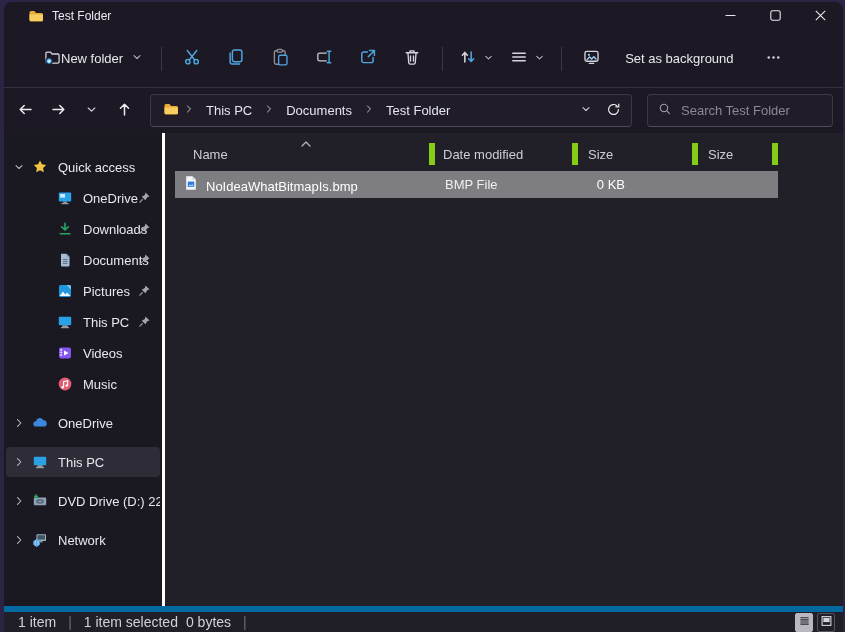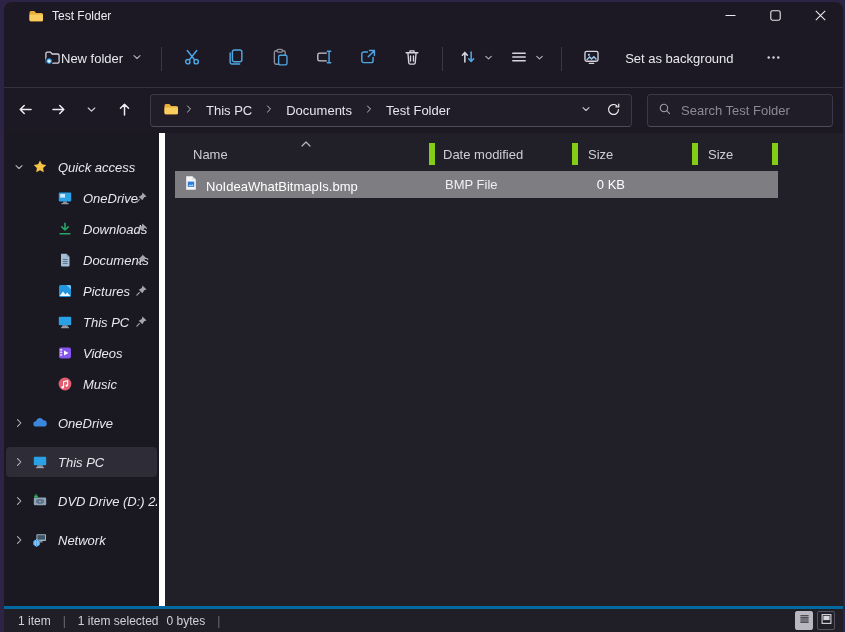--- a/index.html
+++ b/index.html
@@ -42,21 +42,21 @@
     margin-left:13px; flex:1; height:33px; display:flex; align-items:center;
     background:#201d29; border:1px solid #3b3945; border-bottom-color:#4d4b58; border-radius:4px; padding:0 10px; gap:9px;
   }
   .searchbox input {
     background:transparent; border:none; outline:none; color:#d6d4de;
     font-family:inherit; font-size:13px; width:100%;
   }
   .searchbox input::placeholder { color:#8b8994; }
   
   .main { flex:1; display:flex; min-height:0; }
-  .sidebar { width:161px; background:#1a1922; border-right:6px solid #ffffff; padding-top:18px; flex:0 0 auto; overflow:hidden;font-style:italic; }
+  .sidebar { width:161px; background:#1a1922; border-right:3px solid #ffffff; padding-top:18px; flex:0 0 auto; overflow:hidden; }
   .side-row { height:30px; display:flex; align-items:center; border-radius:4px; margin:1px 2px; position:relative; white-space:nowrap; }
   .side-row.selected { background:#2e2c36; }
   .side-row .twisty { width:26px; display:flex; justify-content:center; flex:0 0 auto; }
   .side-row .s-ico { width:16px; margin-right:10px; display:flex; flex:0 0 auto; }
   .side-row .s-label { font-size:13px; color:#e8e6ee; overflow:hidden; }
   .qa-child { padding-left:51px; }
   .pin { position:absolute; right:9px; top:8px; display:flex; }
   .tree-gap { margin-top:9px; }
   .content { flex:1; background:#211f28; padding:6px 0 0 10px; position:relative; min-width:0; }
   
@@ -67,21 +67,21 @@
   .col.c-type { width:120px; padding-left:10px; }
   .col.c-size { width:80px;  padding-left:10px; }
   .sort-caret { position:absolute; left:125px; top:-5px; }
   .file-row { display:flex; align-items:center; height:27px; width:603px; background:#7d7d82; margin-top:4px; color:#ffffff; }
   .cell { flex:0 0 auto; white-space:nowrap; overflow:hidden; }
   .cell.c-name { width:260px; padding-left:8px; display:flex; align-items:flex-end; gap:7px; }
   .cell.c-date { width:143px; padding-left:8px; }
   .cell.c-type { width:120px; padding-left:10px; color:#f0f0f2; }
   .cell.c-size { width:80px; text-align:right; padding-right:10px; }
   
-  .statusbar { height:26px; flex:0 0 auto; background:#201e27; border-top:3px solid #0369a1; display:flex; align-items:center; padding:0 8px 0 14px; font-size:12px; color:#d2d0da; }
+  .statusbar { height:26px; flex:0 0 auto; background:#201e27; border-top:6px solid #0369a1; display:flex; align-items:center; padding:0 8px 0 14px; font-size:14px; color:#d2d0da; }
   .sb-sep { color:#6d6b76; margin:0 12px; }
   .sb-size { margin-left:8px; }
   .sb-views { margin-left:auto; display:flex; gap:4px; }
   .view-toggle { width:18px; height:19px; display:flex; align-items:center; justify-content:center; border:1px solid #55535e; border-radius:2px; }
   .view-toggle.active { background:#b9b7c0; border-color:#b9b7c0; }
 </style>
 </head>
 <body>
 
 <div class="window">

